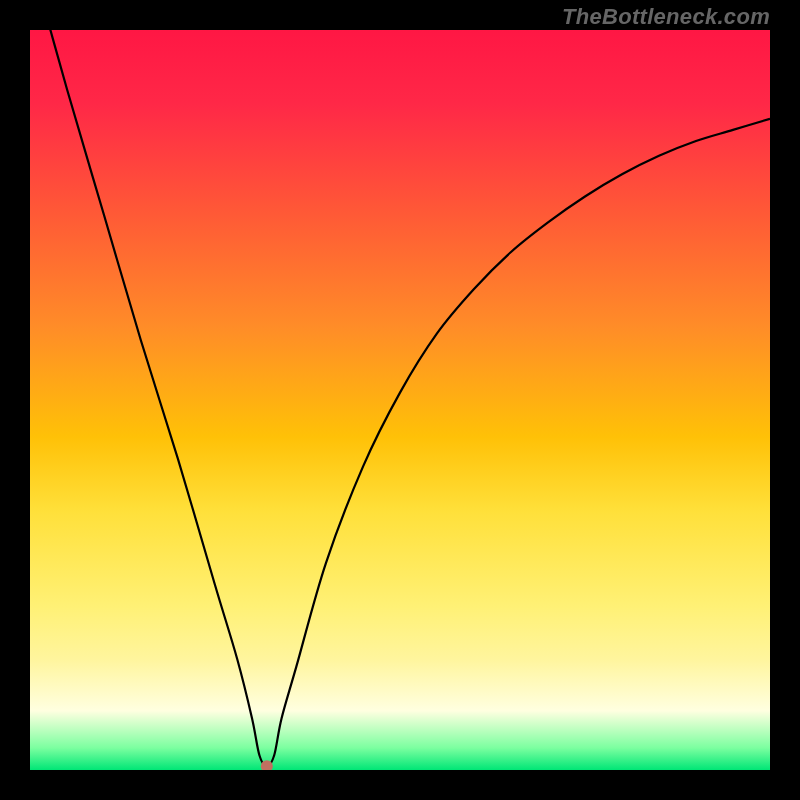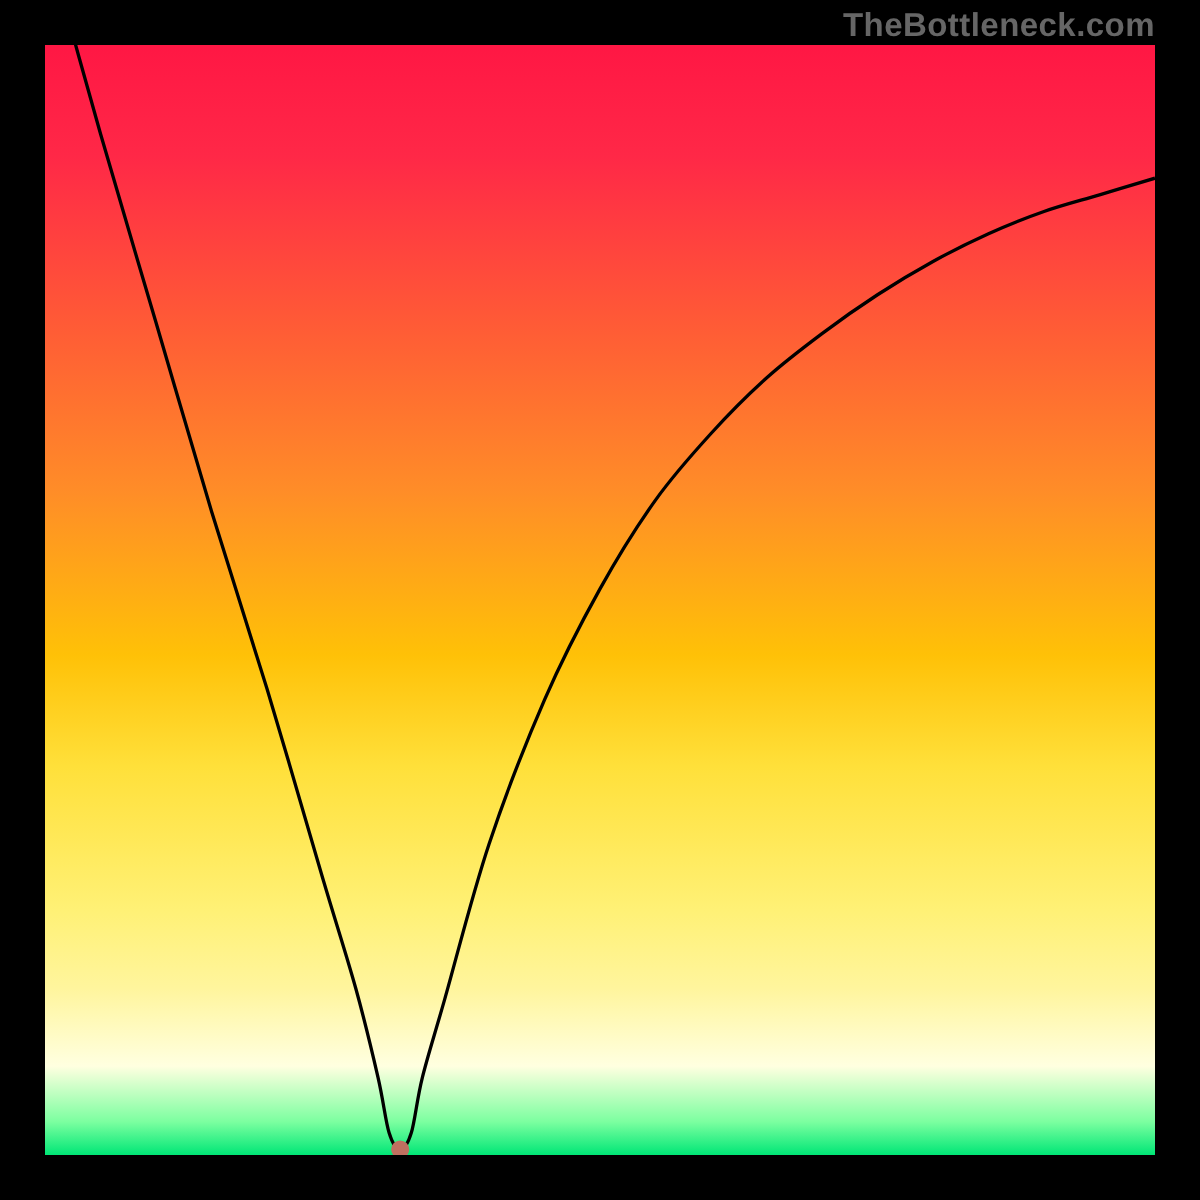--- a/index.html
+++ b/index.html
@@ -2,20 +2,21 @@
 <html><head>
 <meta charset="utf-8">
 <style>
   * { margin: 0; padding: 0; box-sizing: border-box; }
   html, body { width: 800px; height: 800px; overflow: hidden; background: #000; }
   .chart-wrap {
     position: relative;
     width: 800px;
     height: 800px;
     background: #000;
+    font-style: italic;
   }
   .plot-area {
     position: absolute;
     left: 30px;
     top: 30px;
     width: 740px;
     height: 740px;
     background: linear-gradient(to bottom,
       #ff1744 0%,
       #ff2847 10%,

